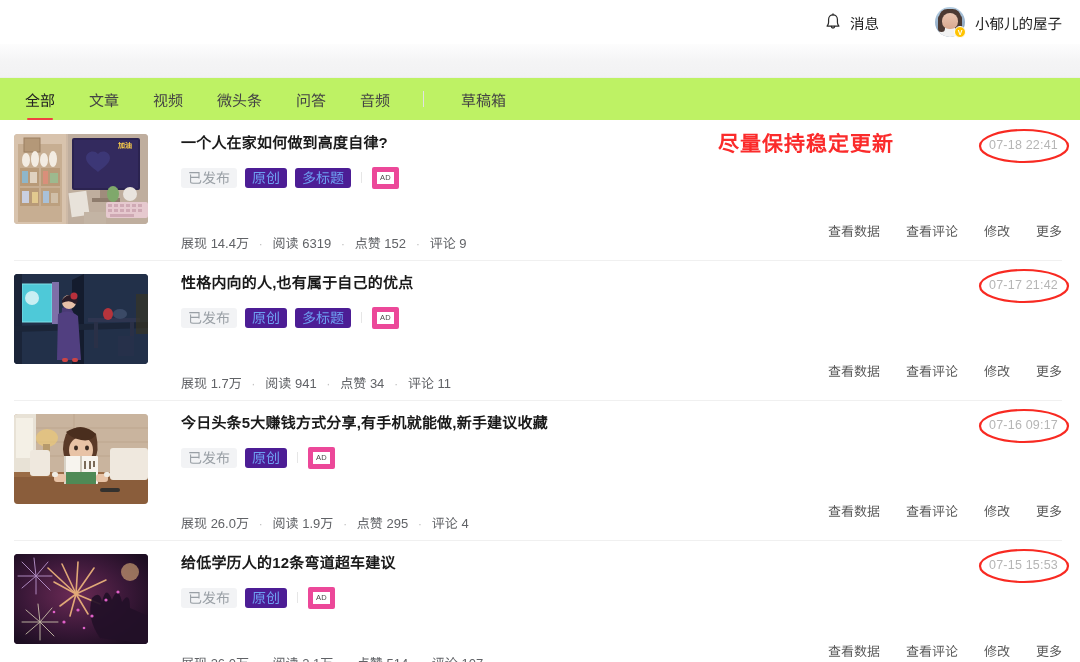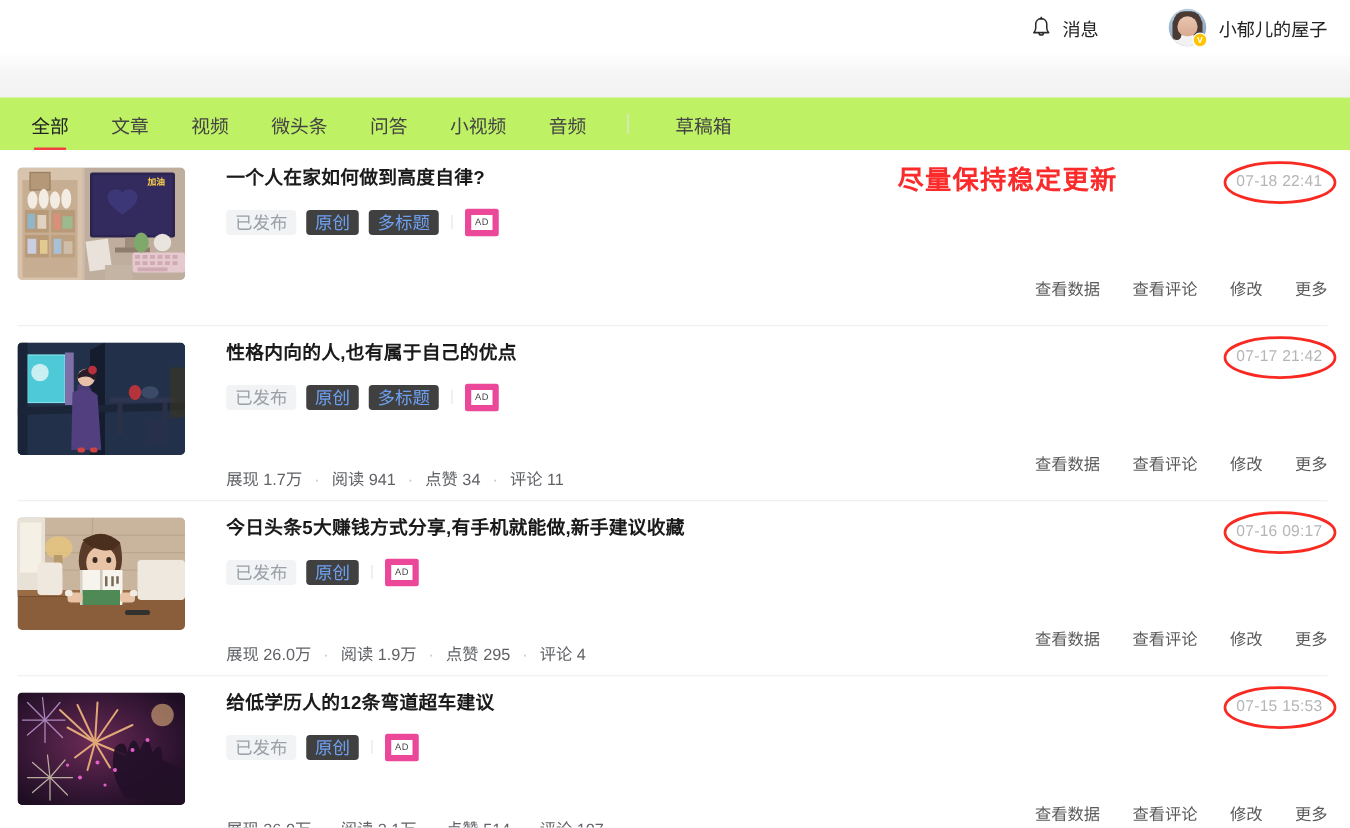--- a/index.html
+++ b/index.html
@@ -158,21 +158,21 @@
     margin-top: 14px;
   }
   .badge {
     font-size: 14px;
     border-radius: 3px;
     padding: 3px 7px 3px 7px;
     line-height: 1;
     white-space: nowrap;
   }
   .badge.gray { background: #f2f3f5; color: #9aa0a6; }
-  .badge.blue { background: #404040; color: #6ea0f2; text-align: right; }
+  .badge.blue { background: #4c1d95; color: #6ea0f2; text-align: right; }
   .badge-sep { width: 1px; height: 11px; background: #e6e6e6; margin: 0 2px; }
   .ad-box {
     border: 5px solid #ec4899;
     border-radius: 2px;
     font-size: 7.5px;
     color: #4a4a4a;
     padding: 2px 3px;
     line-height: 1;
     letter-spacing: .3px;
     display: inline-block;
@@ -270,21 +270,20 @@
   </div>
 
   <div class="gray-band"></div>
 
   <div class="tabbar">
     <div class="tab active">全部</div>
     <div class="tab">文章</div>
     <div class="tab">视频</div>
     <div class="tab">微头条</div>
     <div class="tab">问答</div>
-    <div class="tab">小视频</div>
     <div class="tab">音频</div>
     <div class="tab-sep"></div>
     <div class="tab">草稿箱</div>
   </div>
 
   <div class="list">
 
     <div class="row">
       <div class="thumb">
         <svg viewBox="0 0 134 90" preserveAspectRatio="none">
@@ -340,20 +339,33 @@
         </svg>
       </div>
       <div class="row-main">
         <div class="title">一个人在家如何做到高度自律?</div>
         <div class="badges">
           <span class="badge gray">已发布</span>
           <span class="badge blue">原创</span>
           <span class="badge blue">多标题</span>
           <span class="badge-sep"></span>
           <span class="ad-box">AD</span>
+        </div>
+        <div class="stats">
+          <span>展现</span>
+          <span>14.4万</span>
+          <span class="dot">·</span>
+          <span>阅读</span>
+          <span>6319</span>
+          <span class="dot">·</span>
+          <span>点赞</span>
+          <span>152</span>
+          <span class="dot">·</span>
+          <span>评论</span>
+          <span>9</span>
         </div>
       </div>
       <div class="timestamp">07-18 22:41</div>
       <div class="circle-overlay">
         <svg viewBox="0 0 96 44">
             <ellipse cx="48" cy="24" rx="44" ry="16" fill="none" stroke="#f82a22" stroke-width="2.2"></ellipse>
           </svg>
       </div>
       <div class="actions">
         <span>查看数据</span>

